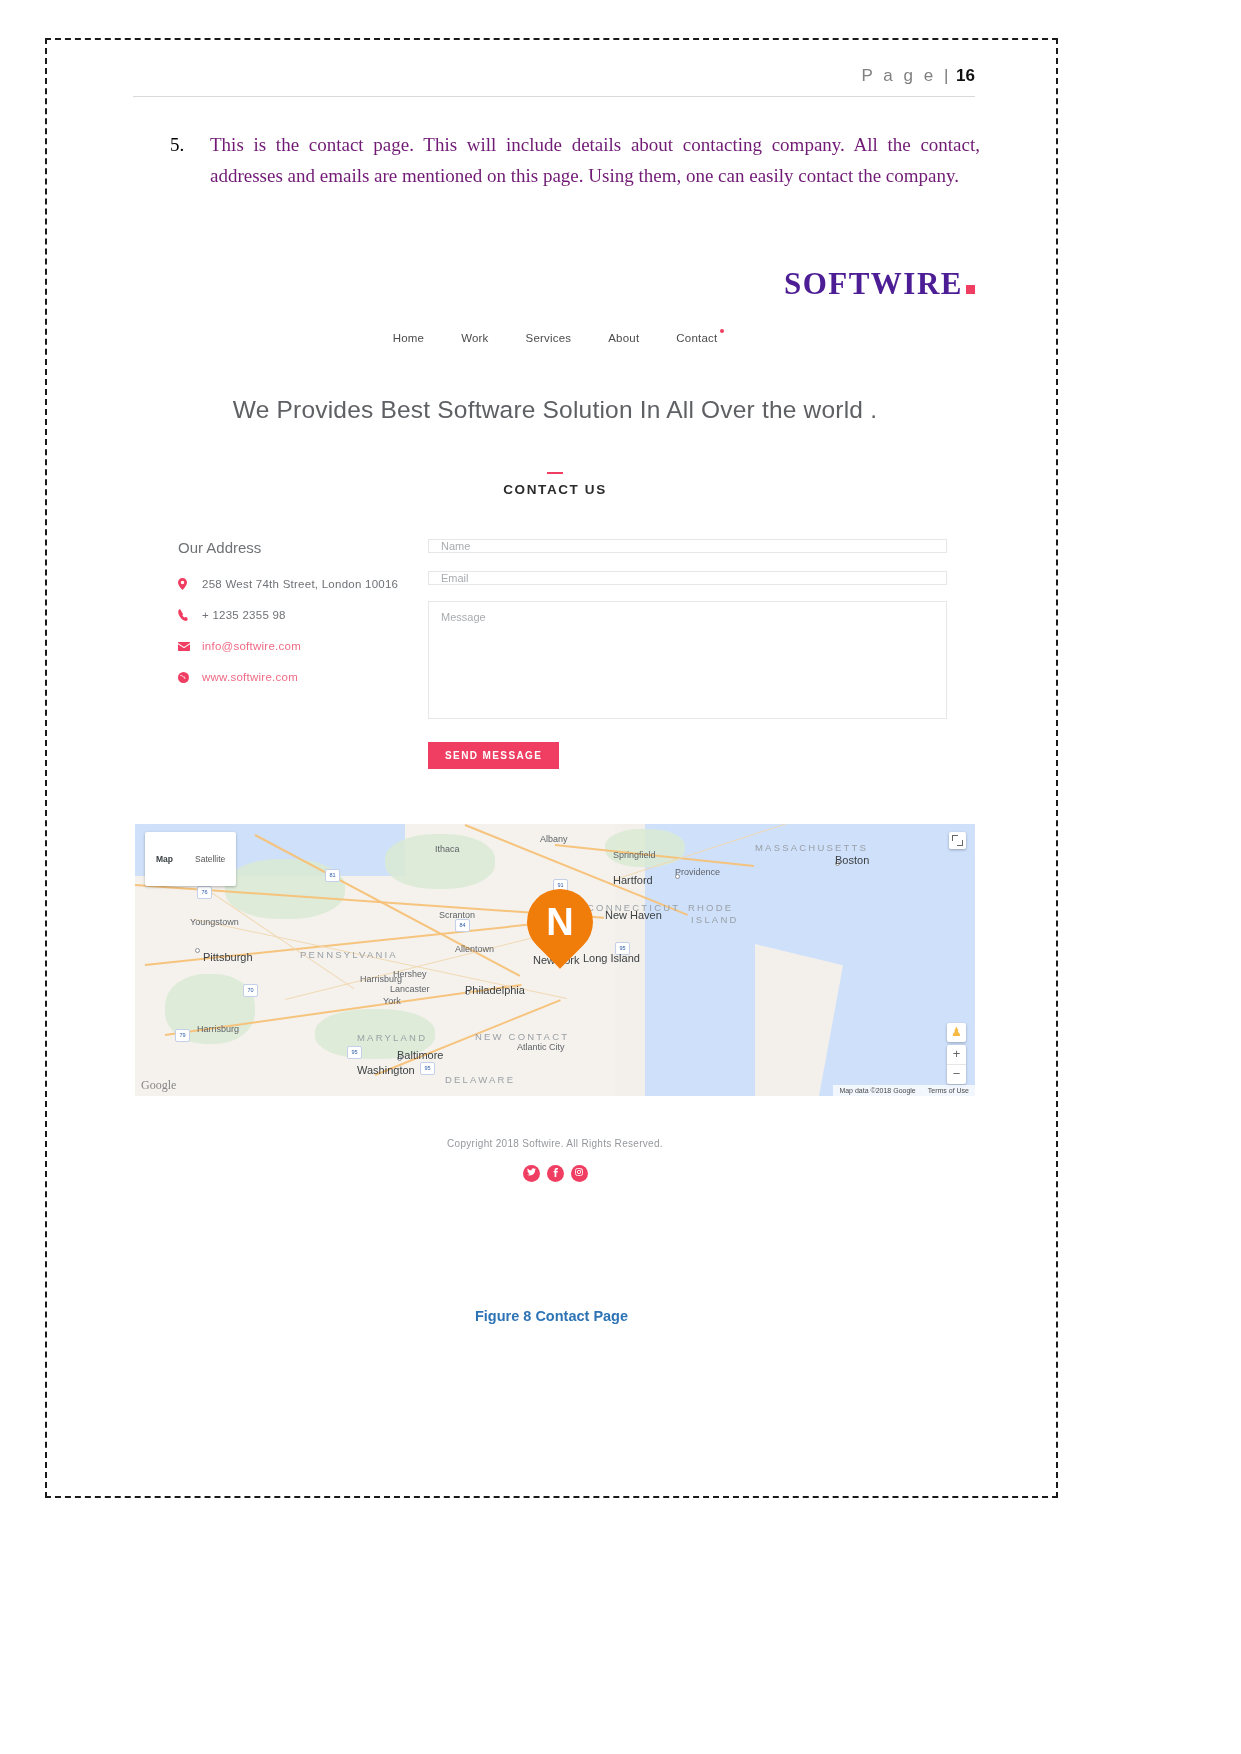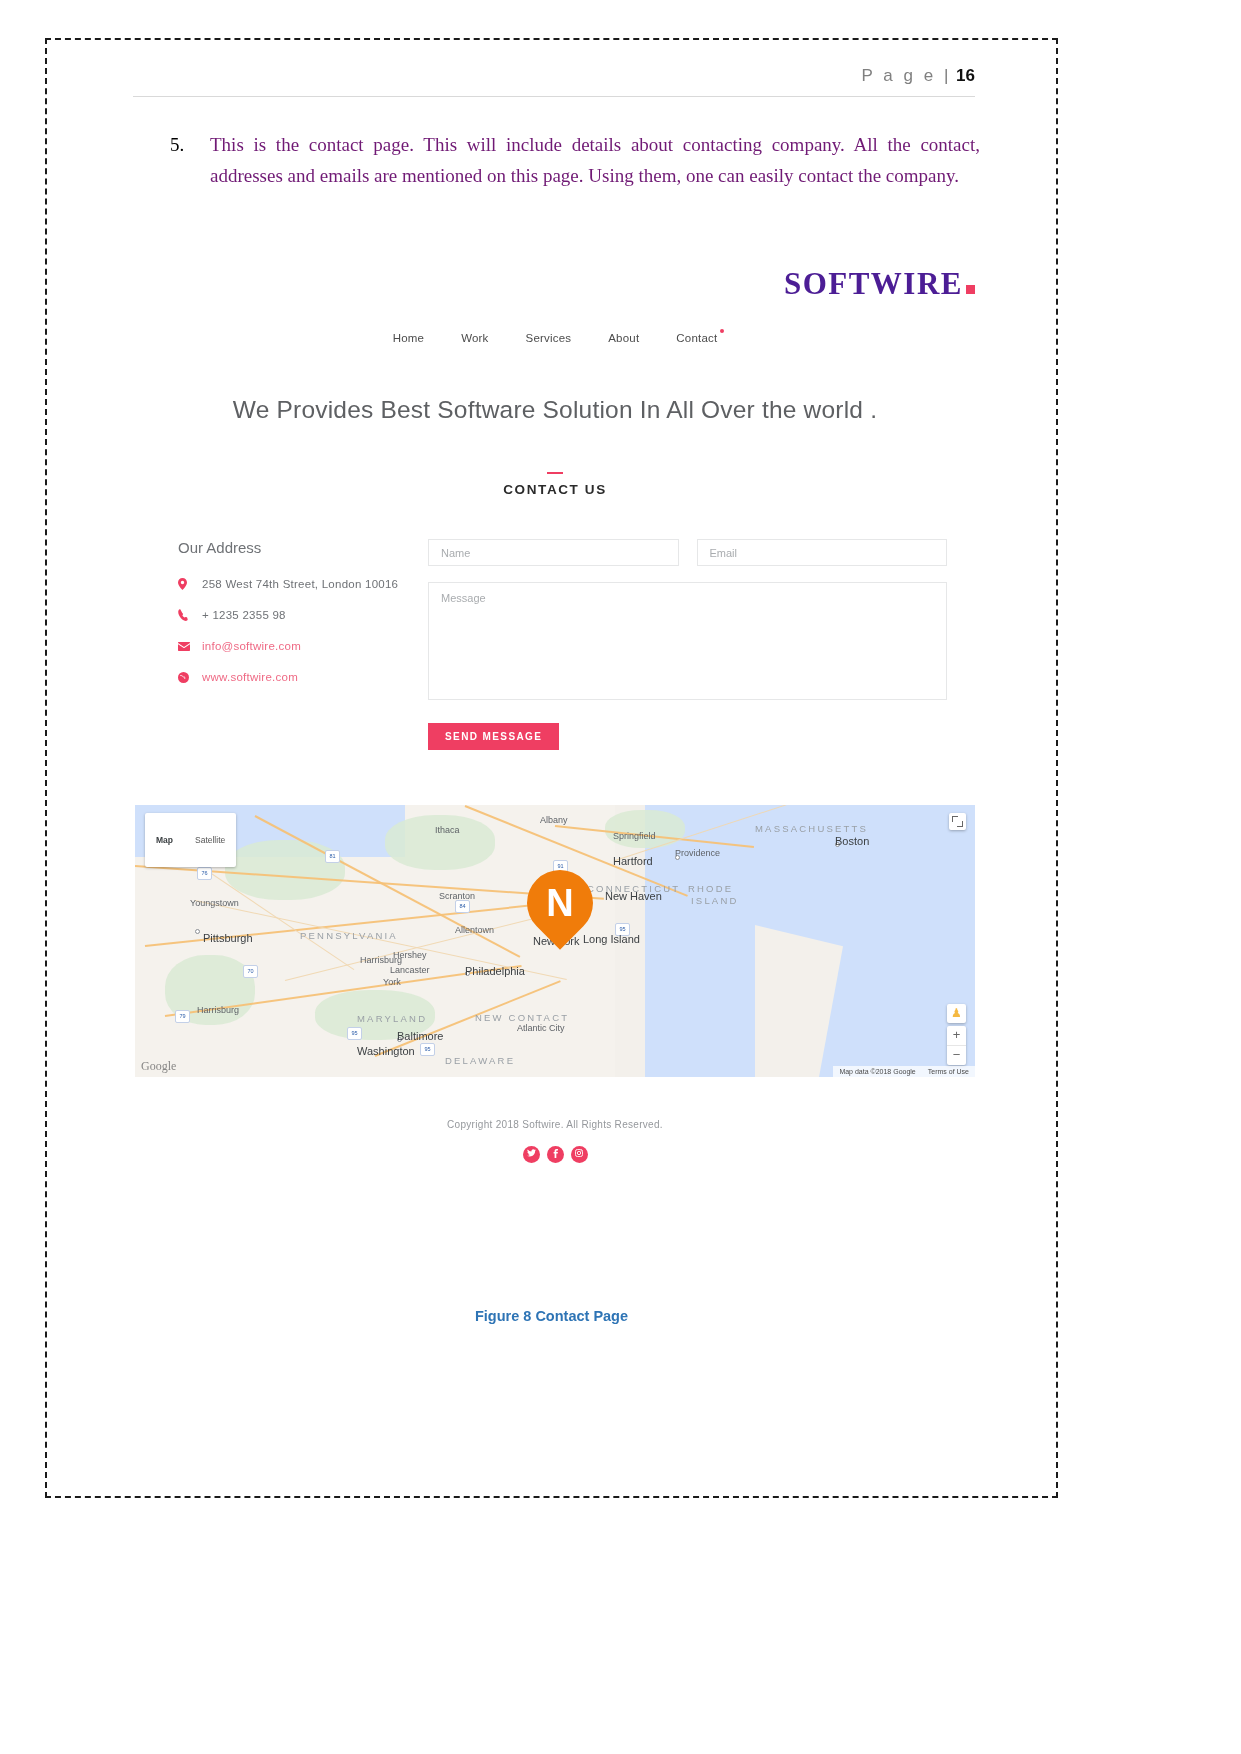--- a/index.html
+++ b/index.html
@@ -197,20 +197,21 @@
   .addr-val { color: #6f7276; letter-spacing: 0.25px; }
   .addr-val.link { color: #ef6a85; }
 
   .form-col {
     flex: 1;
     padding-right: 10px;
   }
   .form-row {
     display: flex;
     gap: 18px;
+    flex-direction: column;
   }
   .fld {
     flex: 1;
     height: 27px;
     border: 1px solid #e6e7e8;
     background: #fff;
     font-family: "Liberation Sans", sans-serif;
     font-size: 11px;
     color: #9b9ea1;
     padding: 0 12px;

